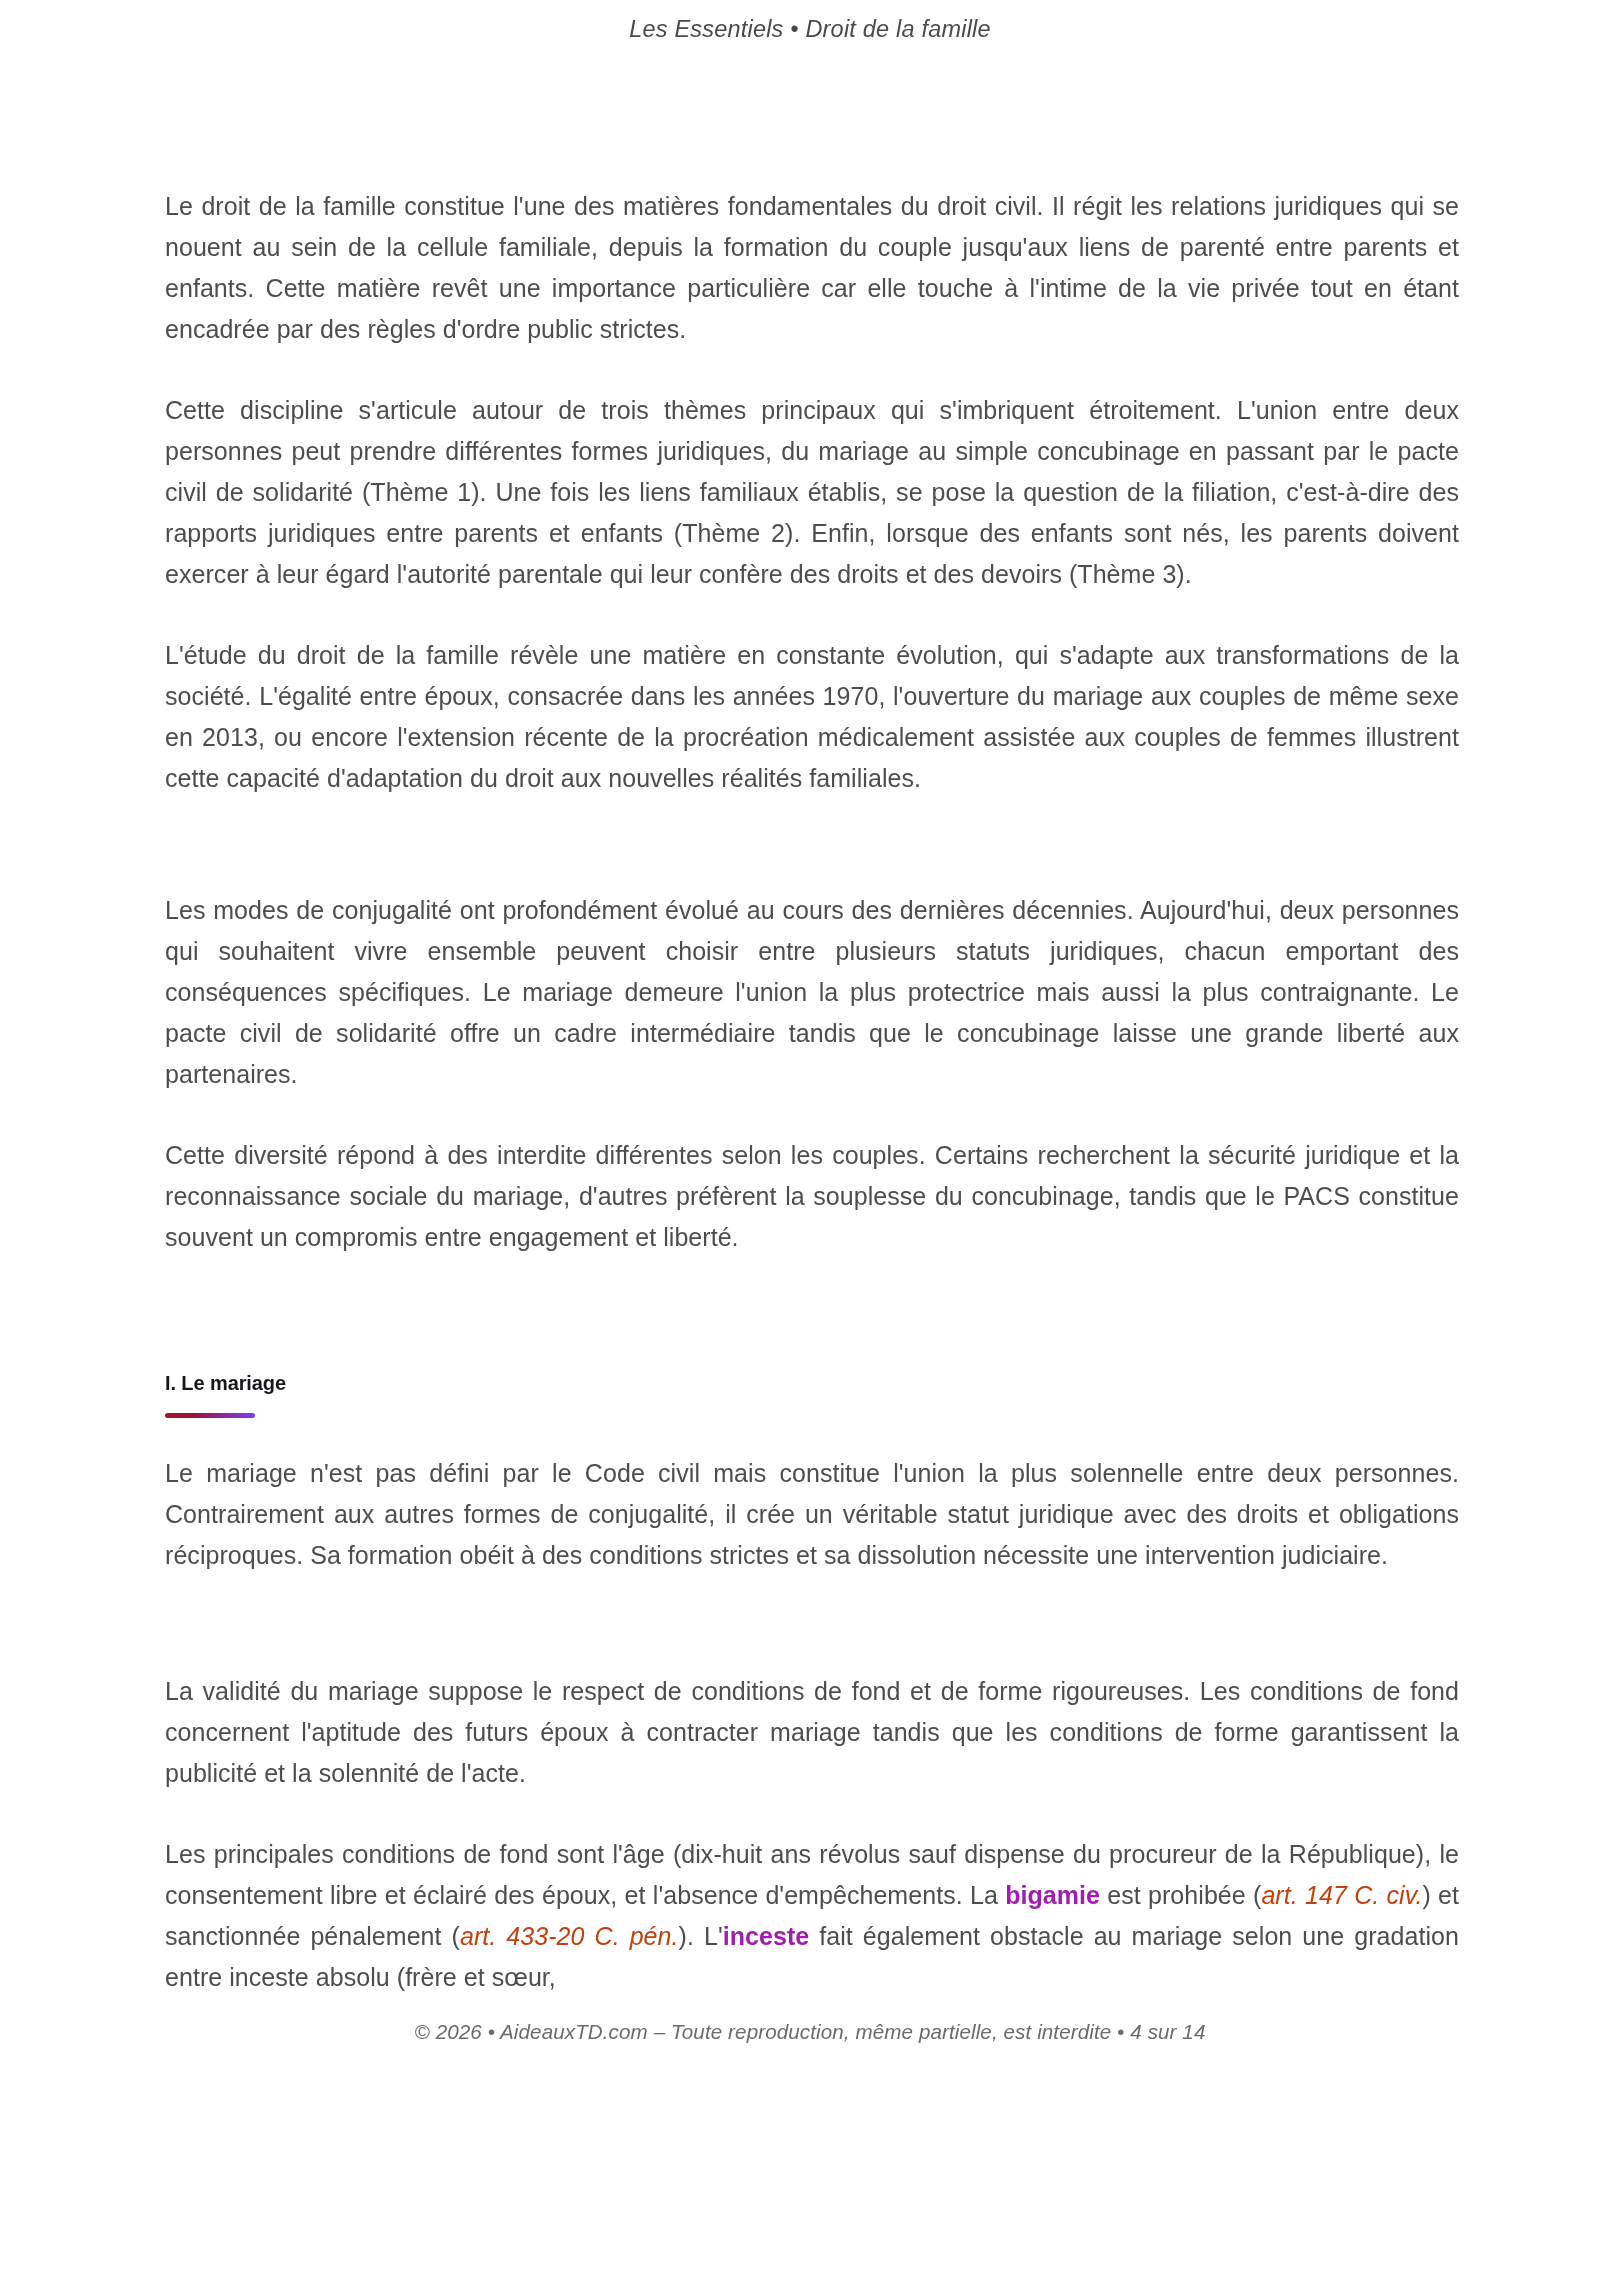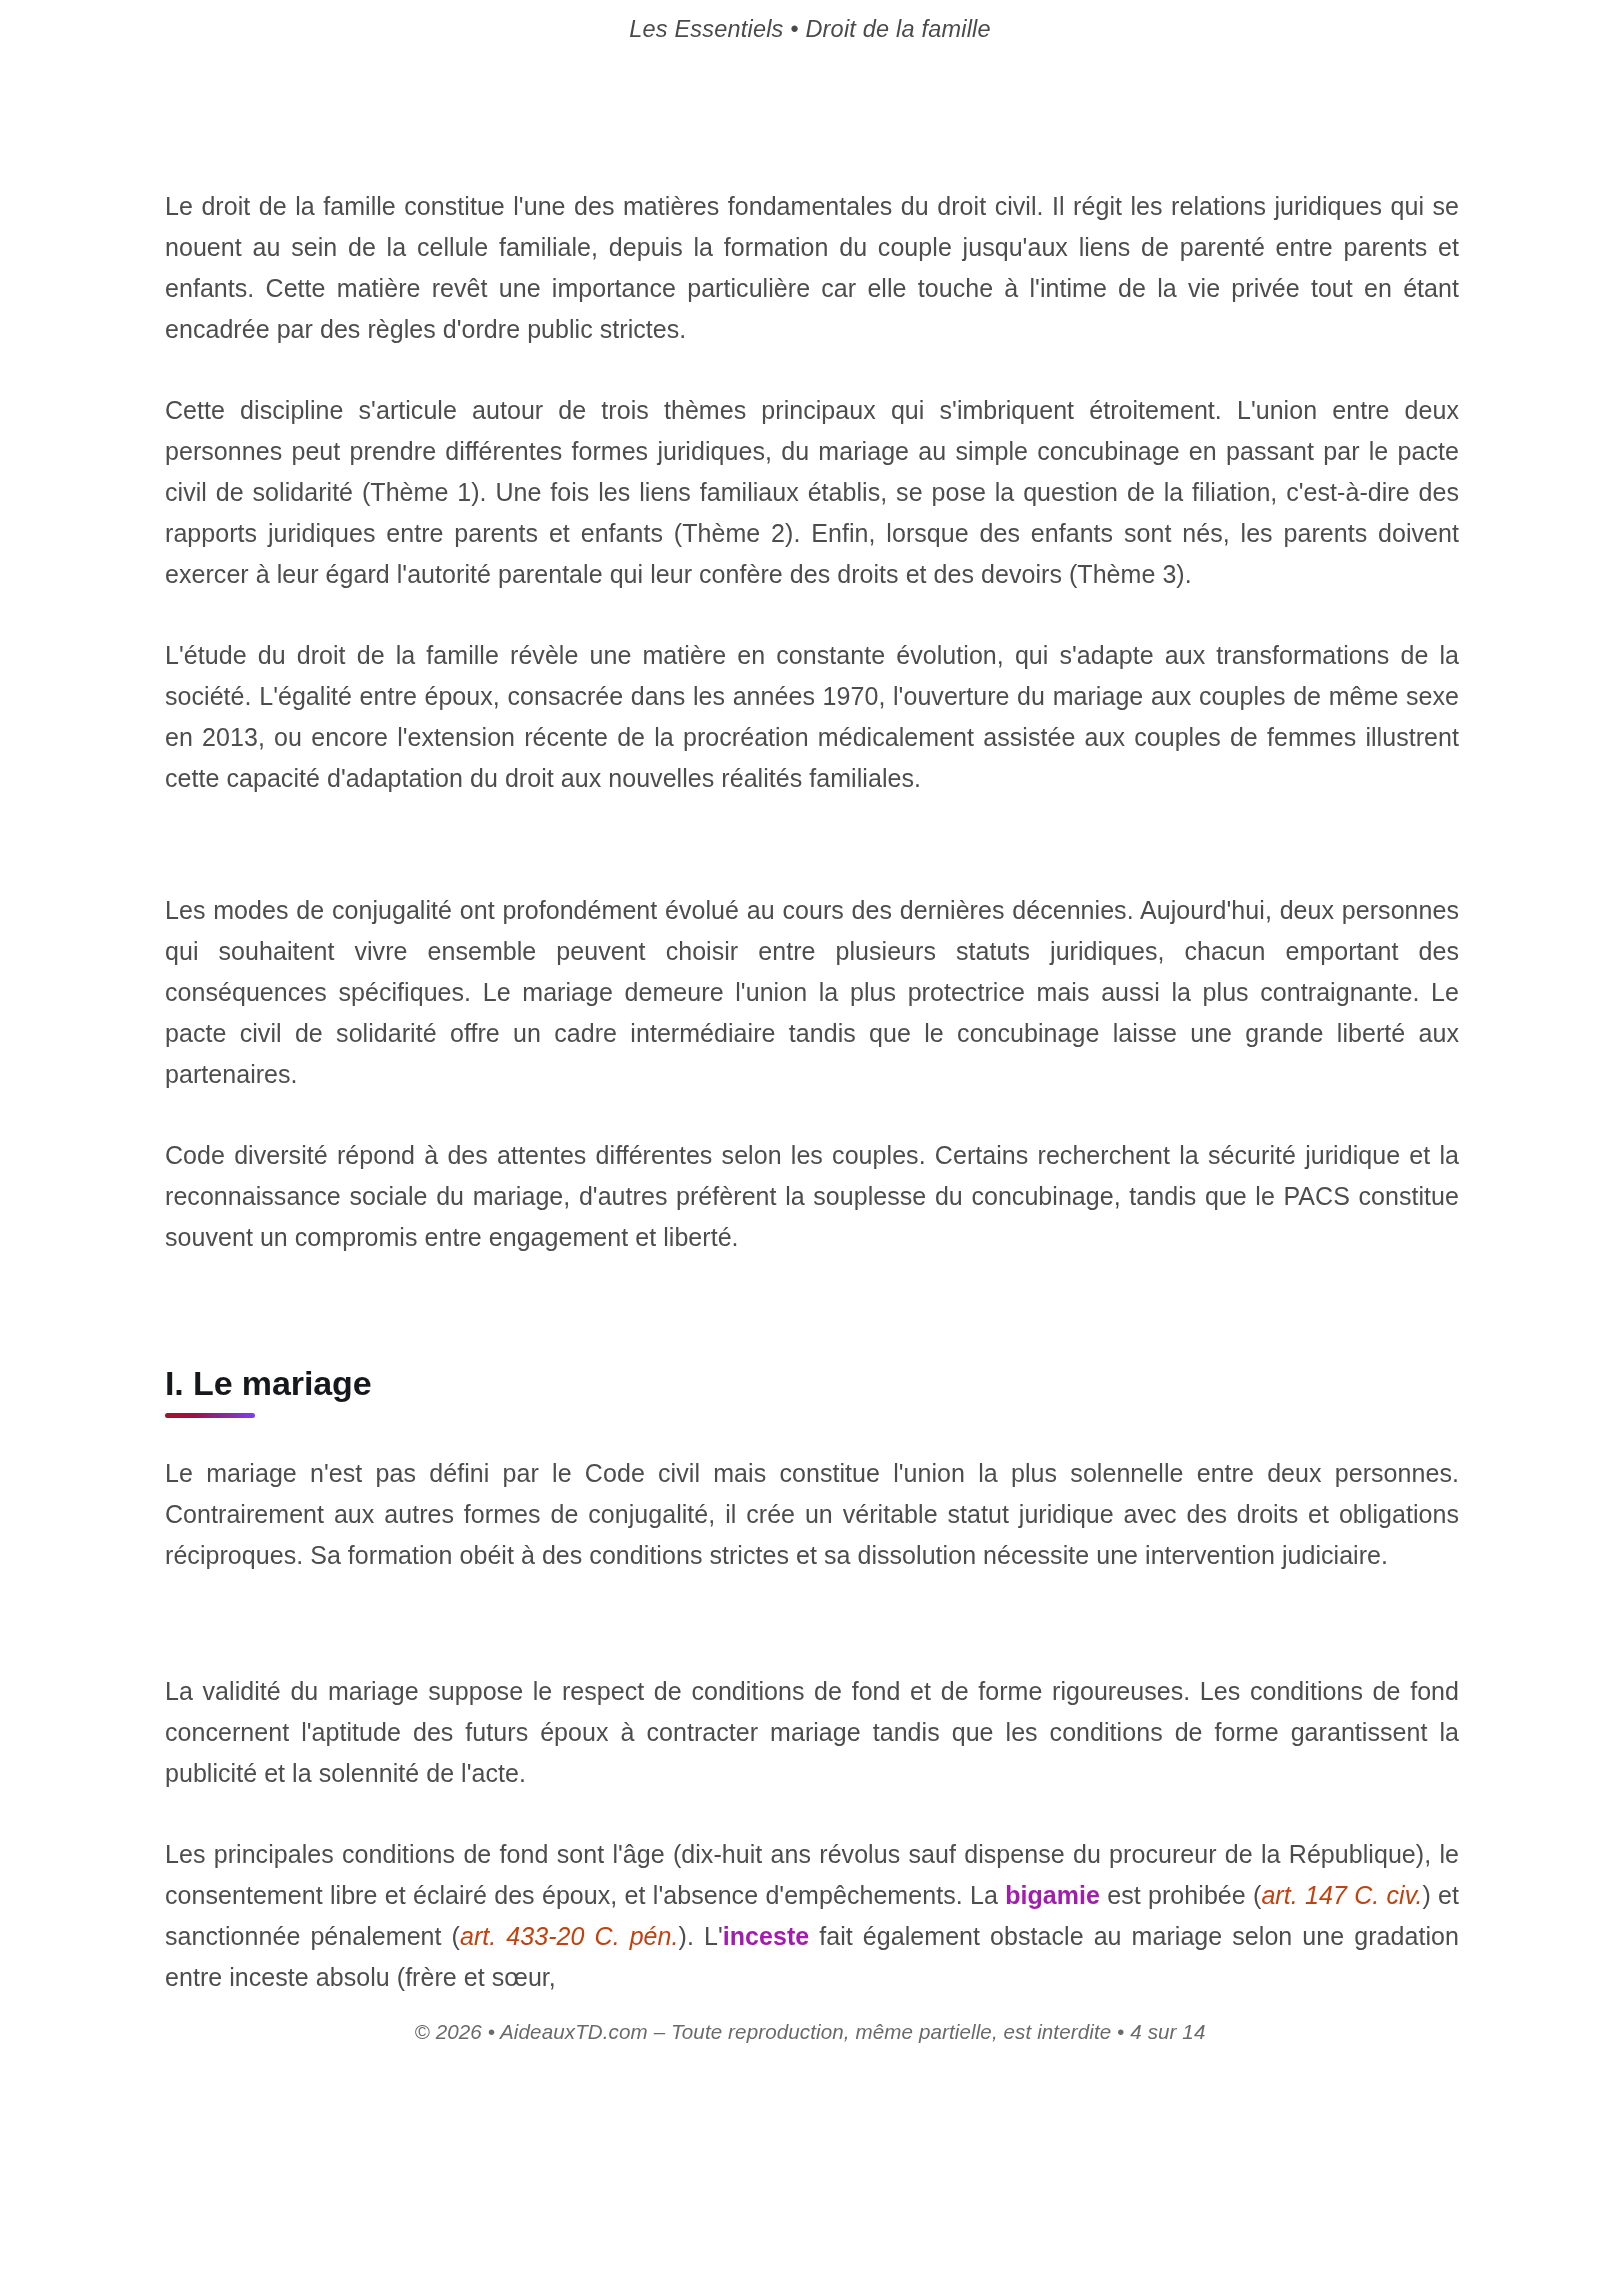--- a/index.html
+++ b/index.html
@@ -58,21 +58,21 @@
     font-size: 37px;
     line-height: 45px;
     font-weight: 700;
     color: #16181c;
     letter-spacing: -0.3px;
   }
   .theme-spacer { height: 47px; }
 
   h2.section {
     margin: 13.7px 0 0 0;
-    font-size: 34px;
+    font-size: 20px;
     line-height: 33px;
     font-weight: 700;
     color: #16181c;
     letter-spacing: -0.1px;
   }
   .section-rule {
     margin: 13.7px 0 35px 0;
     width: 90px;
     height: 4.9px;
     border-radius: 2.9px;
@@ -124,21 +124,21 @@
     <p class="body">Le droit de la famille constitue l'une des matières fondamentales du droit civil. Il régit les relations juridiques qui se nouent au sein de la cellule familiale, depuis la formation du couple jusqu'aux liens de parenté entre parents et enfants. Cette matière revêt une importance particulière car elle touche à l'intime de la vie privée tout en étant encadrée par des règles d'ordre public strictes.</p>
 
     <p class="body">Cette discipline s'articule autour de trois thèmes principaux qui s'imbriquent étroitement. L'union entre deux personnes peut prendre différentes formes juridiques, du mariage au simple concubinage en passant par le pacte civil de solidarité (Thème 1). Une fois les liens familiaux établis, se pose la question de la filiation, c'est-à-dire des rapports juridiques entre parents et enfants (Thème 2). Enfin, lorsque des enfants sont nés, les parents doivent exercer à leur égard l'autorité parentale qui leur confère des droits et des devoirs (Thème 3).</p>
 
     <p class="body">L'étude du droit de la famille révèle une matière en constante évolution, qui s'adapte aux transformations de la société. L'égalité entre époux, consacrée dans les années 1970, l'ouverture du mariage aux couples de même sexe en 2013, ou encore l'extension récente de la procréation médicalement assistée aux couples de femmes illustrent cette capacité d'adaptation du droit aux nouvelles réalités familiales.</p>
 
     <div class="theme-spacer"></div>
 
     <p class="body">Les modes de conjugalité ont profondément évolué au cours des dernières décennies. Aujourd'hui, deux personnes qui souhaitent vivre ensemble peuvent choisir entre plusieurs statuts juridiques, chacun emportant des conséquences spécifiques. Le mariage demeure l'union la plus protectrice mais aussi la plus contraignante. Le pacte civil de solidarité offre un cadre intermédiaire tandis que le concubinage laisse une grande liberté aux partenaires.</p>
 
-    <p class="body">Code diversité répond à des attentes différentes selon les couples. Certains recherchent la sécurité juridique et la reconnaissance sociale du mariage, d'autres préfèrent la souplesse du concubinage, tandis que le PACS constitue souvent un compromis entre engagement et liberté.</p>
+    <p class="body">Cette diversité répond à des interdite différentes selon les couples. Certains recherchent la sécurité juridique et la reconnaissance sociale du mariage, d'autres préfèrent la souplesse du concubinage, tandis que le PACS constitue souvent un compromis entre engagement et liberté.</p>
 
     <div class="pre-section-gap"></div>
 
     <h2 class="section">I. Le mariage</h2>
     <div class="section-rule"></div>
 
     <p class="body">Le mariage n'est pas défini par le Code civil mais constitue l'union la plus solennelle entre deux personnes. Contrairement aux autres formes de conjugalité, il crée un véritable statut juridique avec des droits et obligations réciproques. Sa formation obéit à des conditions strictes et sa dissolution nécessite une intervention judiciaire.</p>
 
     <div class="pre-sub-gap"></div>
 

